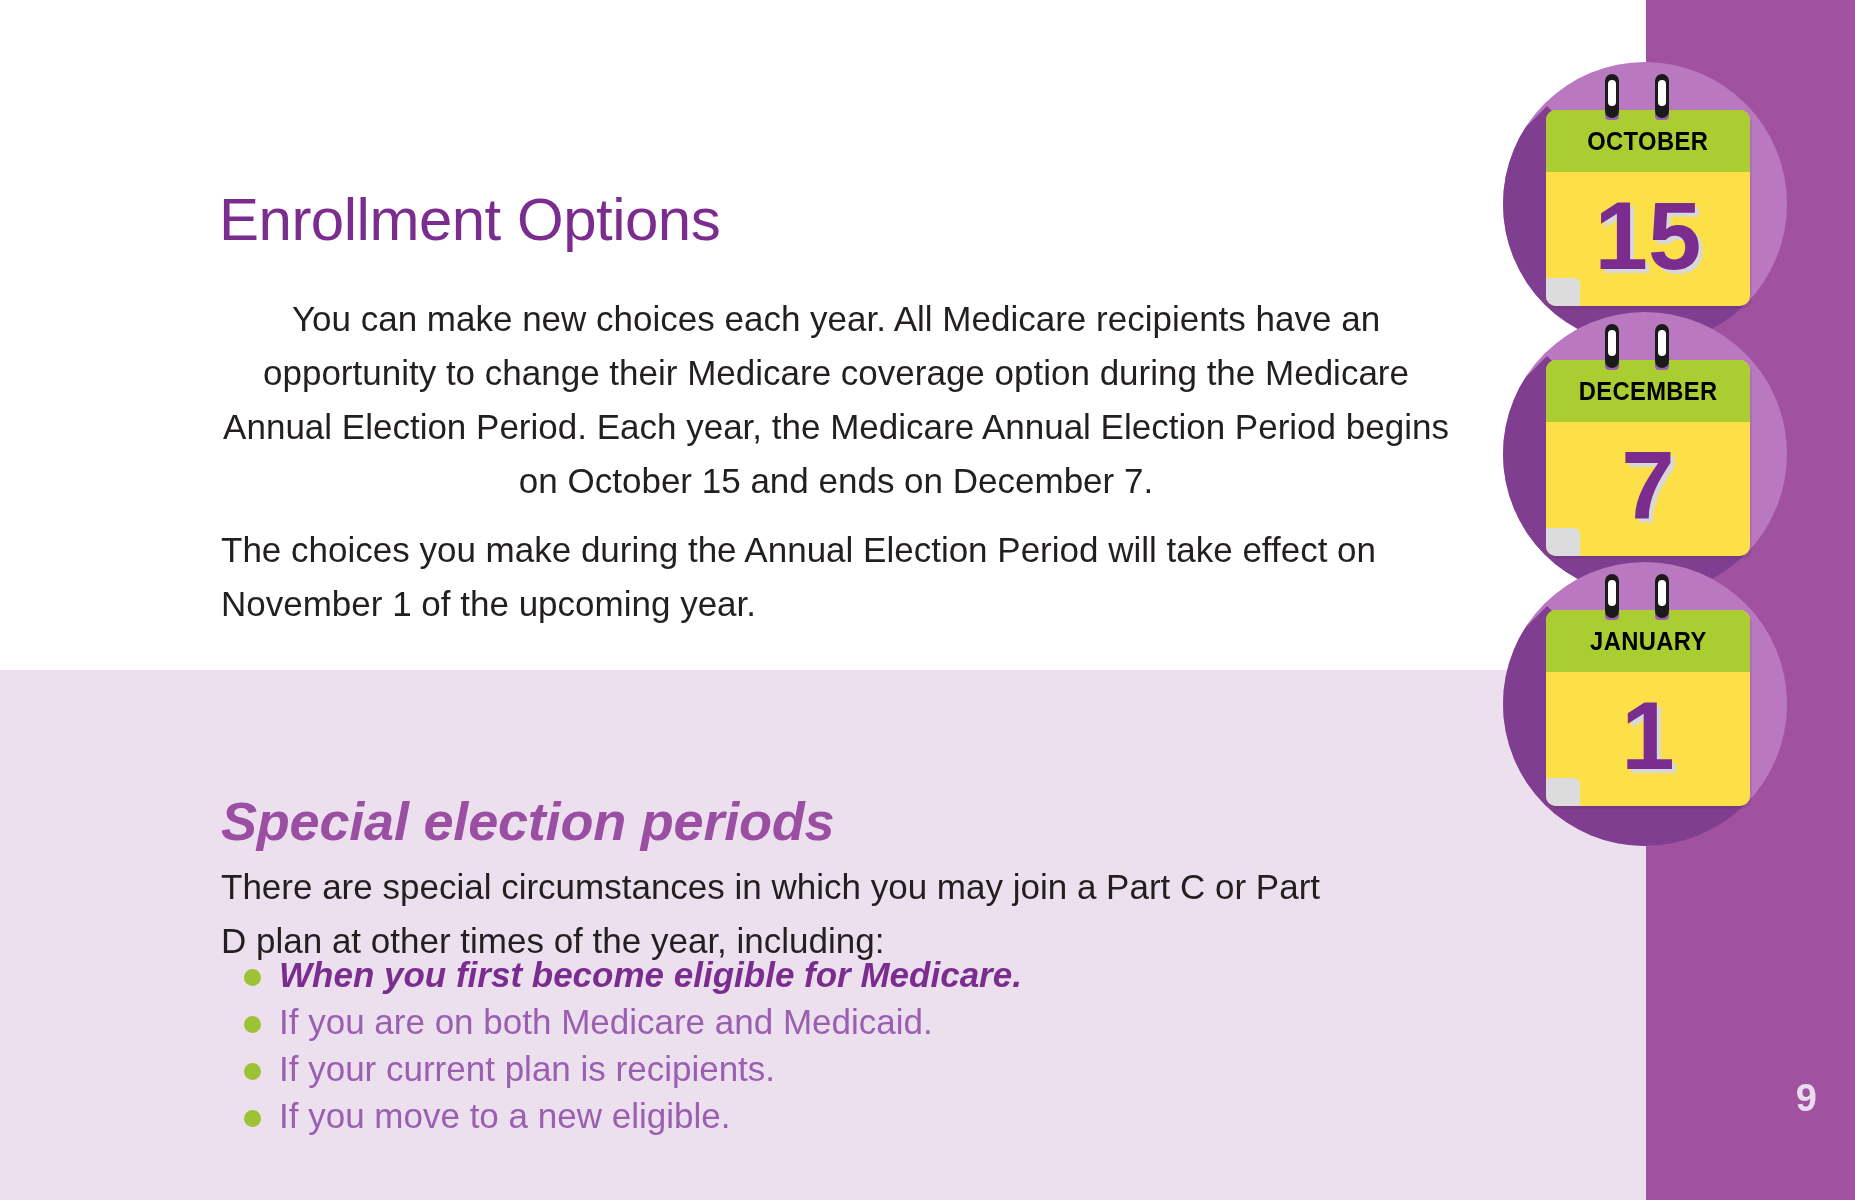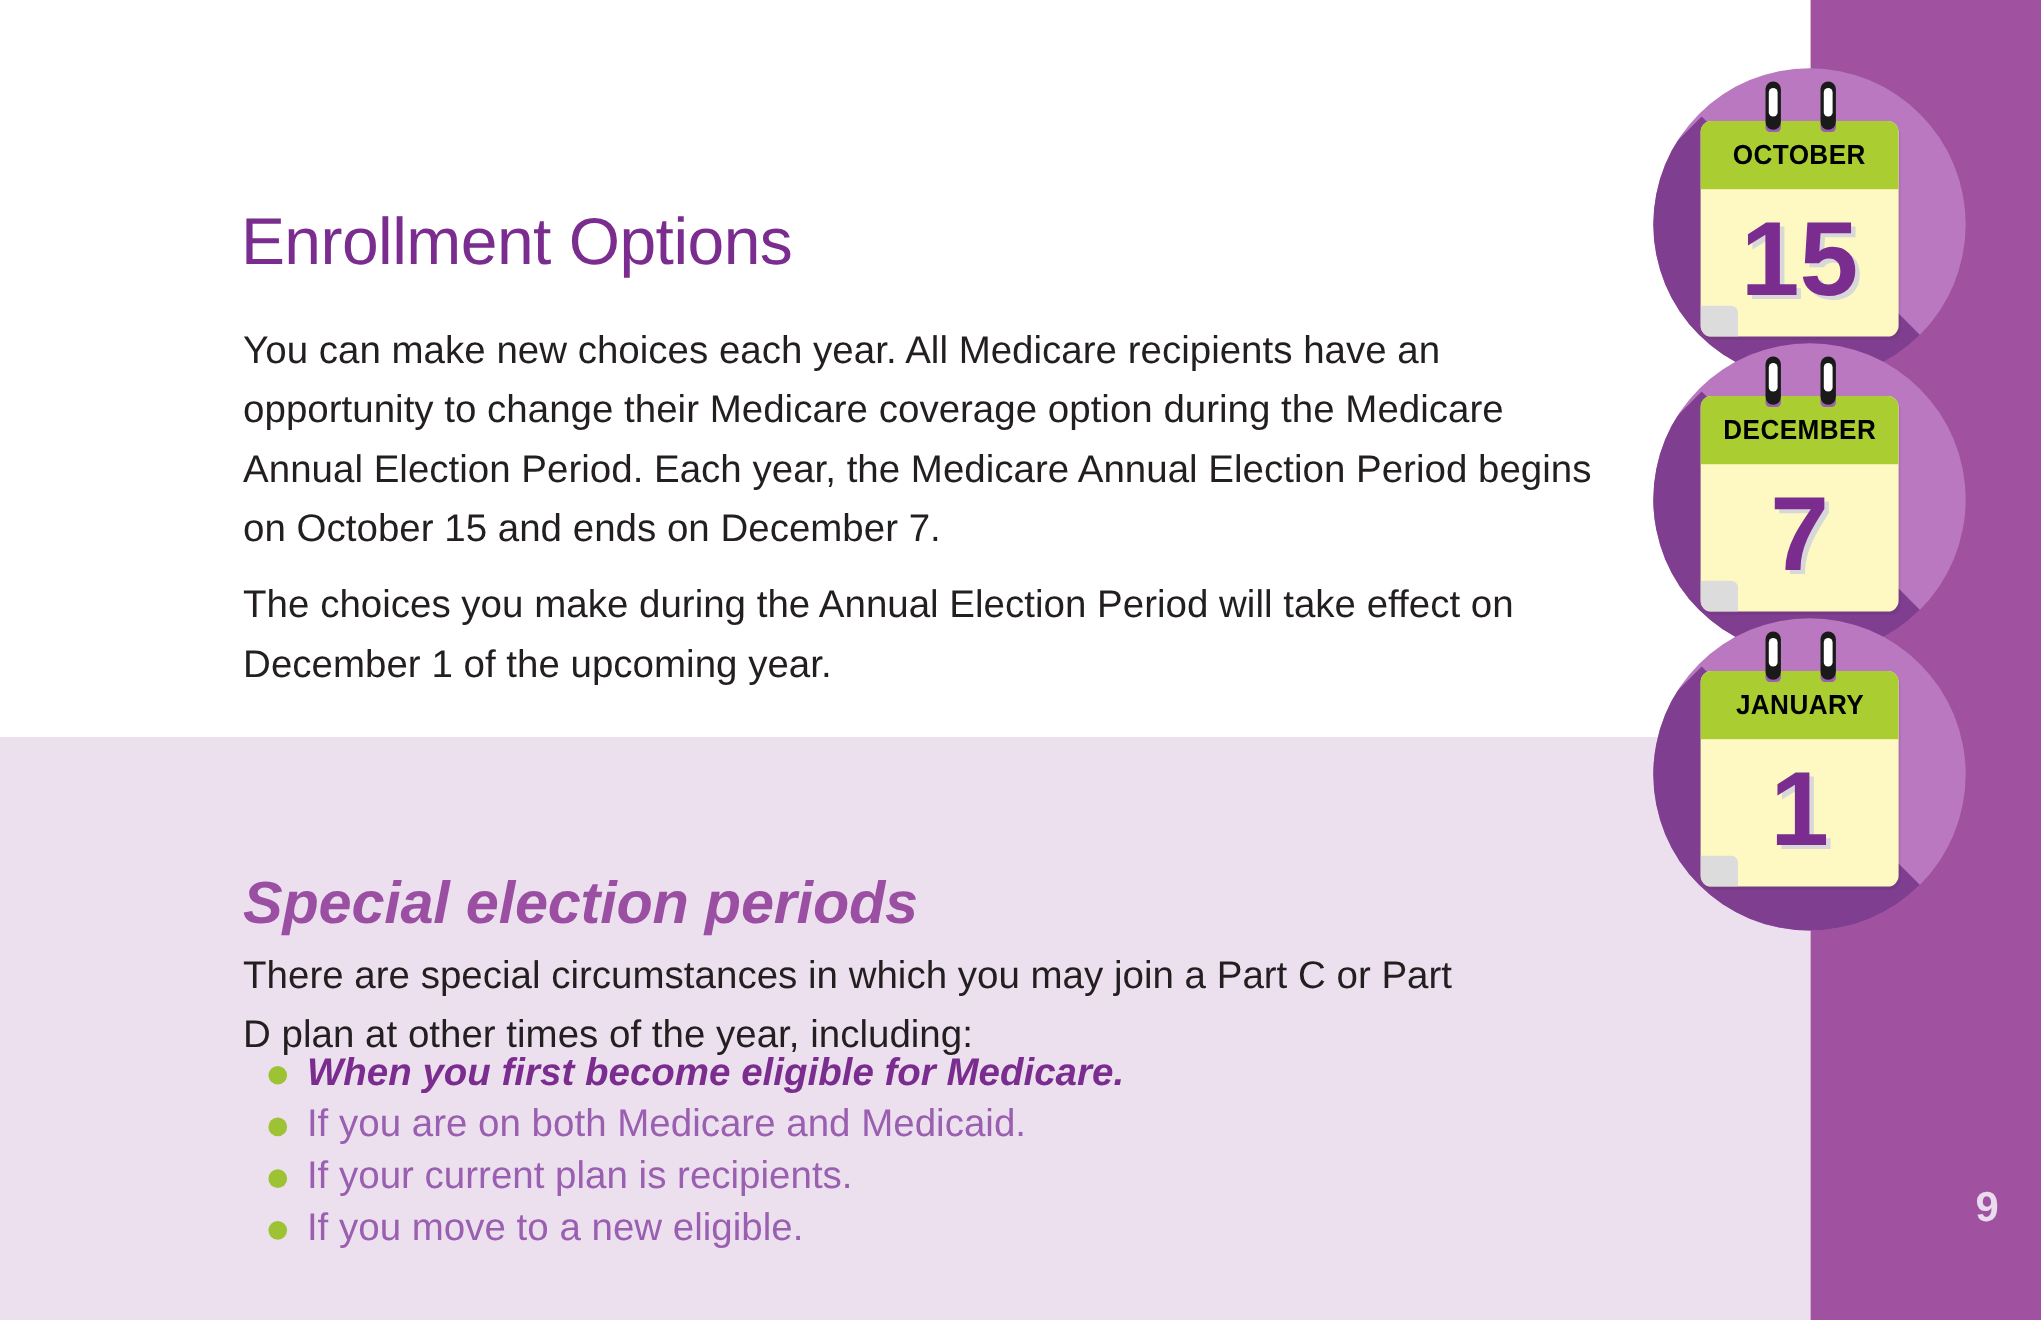--- a/index.html
+++ b/index.html
@@ -59,21 +59,21 @@
 
   .para {
     position: absolute;
     left: 2px;
     font-size: 35px;
     line-height: 54px;
     color: #231f20;
     font-weight: 400;
     width: 1230px;
   }
-  .para-1 { top: 257px; }
+  .para-1 { top: 257px; text-align: center; }
   .para-2 { top: 488px; }
 
   .section-head {
     position: absolute;
     left: 2px;
     top: 745px;
     font-size: 54px;
     font-weight: 700;
     font-style: italic;
     color: #9a4fa3;
@@ -149,24 +149,24 @@
     background: #7b3b8c;
     transform: rotate(45deg);
     transform-origin: 0 0;
     opacity: 0.95;
   }
 
   .cal-card {
     position: absolute;
     left: 43px;
     top: 48px;
-    width: 180px;
+    width: 204px;
     height: 196px;
     border-radius: 10px;
-    background: #fef9c3;
+    background: #fde047;
     overflow: hidden;
     box-shadow: 2px 3px 0 rgba(0,0,0,0.06);
   }
   .cal-head {
     position: absolute;
     left: 0;
     top: 0;
     width: 100%;
     height: 62px;
     background: #aace32;
@@ -258,21 +258,21 @@
 
   <div class="band-lavender"></div>
   <div class="panel-purple"></div>
 
   <div class="content">
 
     <h1 class="page-title">Enrollment Options</h1>
 
     <p class="para para-1">You can make new choices each year. All Medicare recipients have an opportunity to change their Medicare coverage option during the Medicare Annual Election Period. Each year, the Medicare Annual Election Period begins on October 15 and ends on December 7.</p>
 
-    <p class="para para-2">The choices you make during the Annual Election Period will take effect on December 1 of the upcoming year.</p>
+    <p class="para para-2">The choices you make during the Annual Election Period will take effect on November 1 of the upcoming year.</p>
 
     <h2 class="section-head">Special election periods</h2>
 
     <p class="para-3">There are special circumstances in which you may join a Part C or Part D plan at other times of the year, including:</p>
 
     <ul class="bullets">
       <li class="emph">
         <span class="dot"></span>
         <span>When you first become eligible for Medicare.</span>
       </li>

